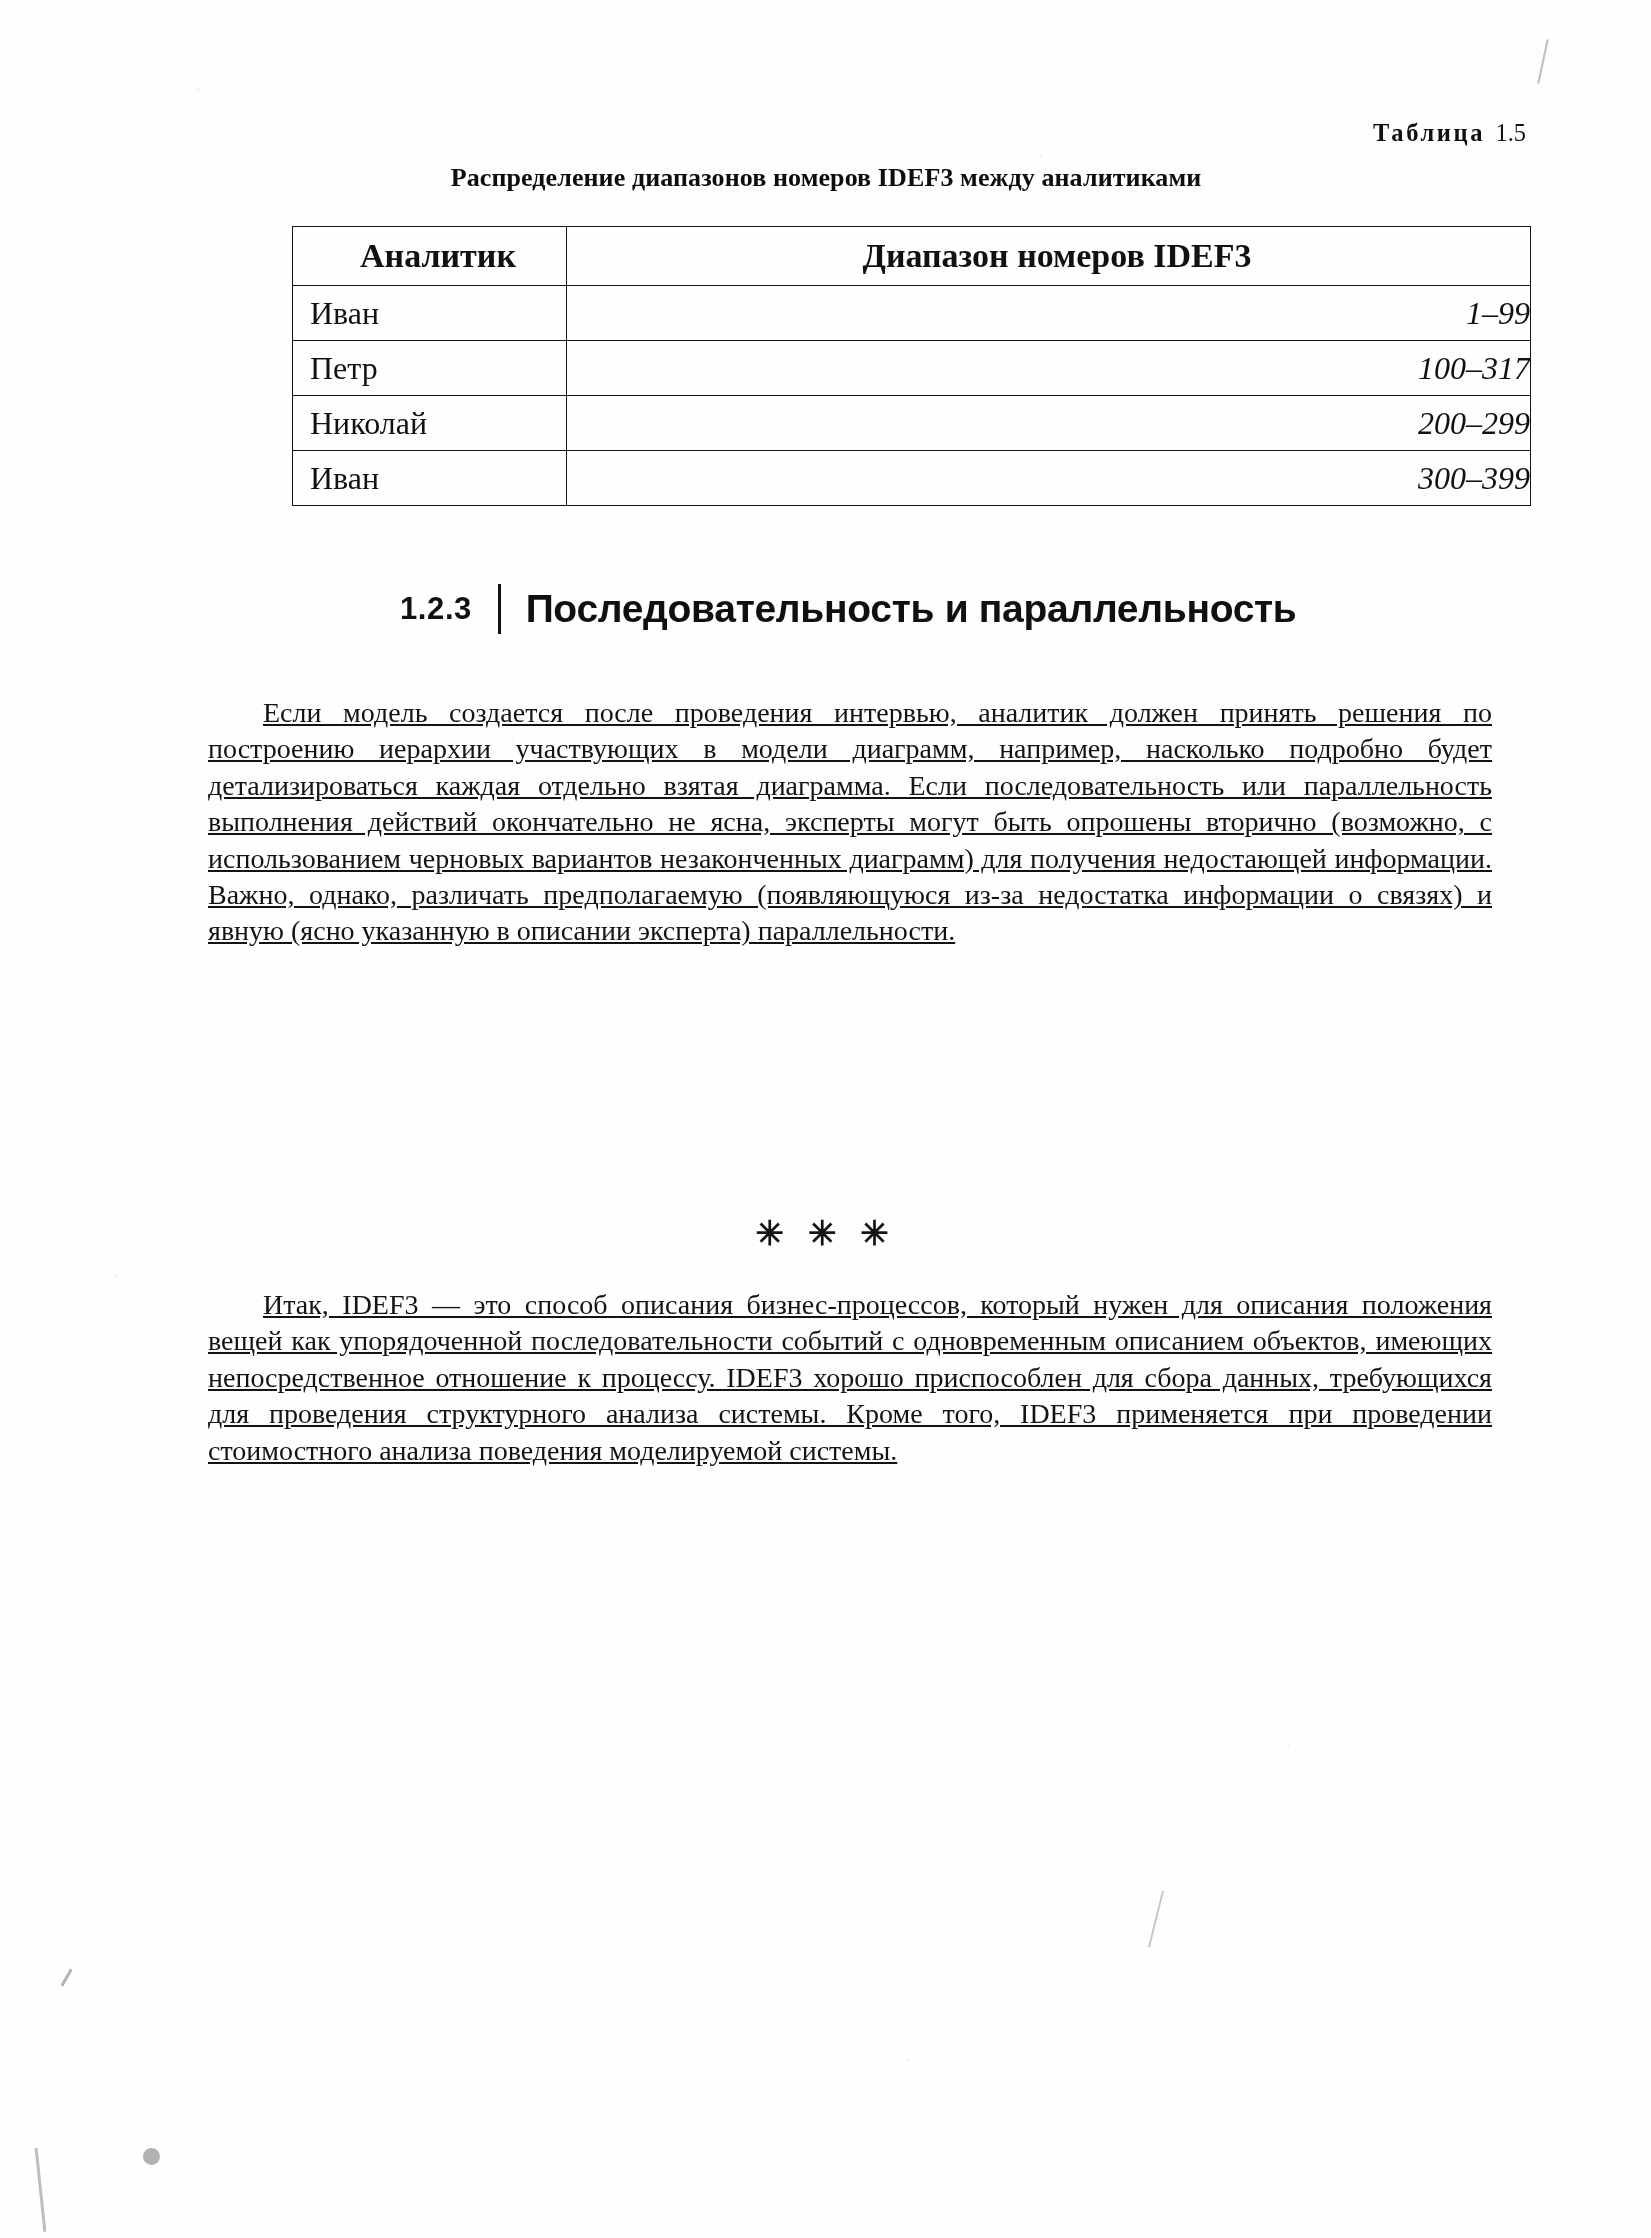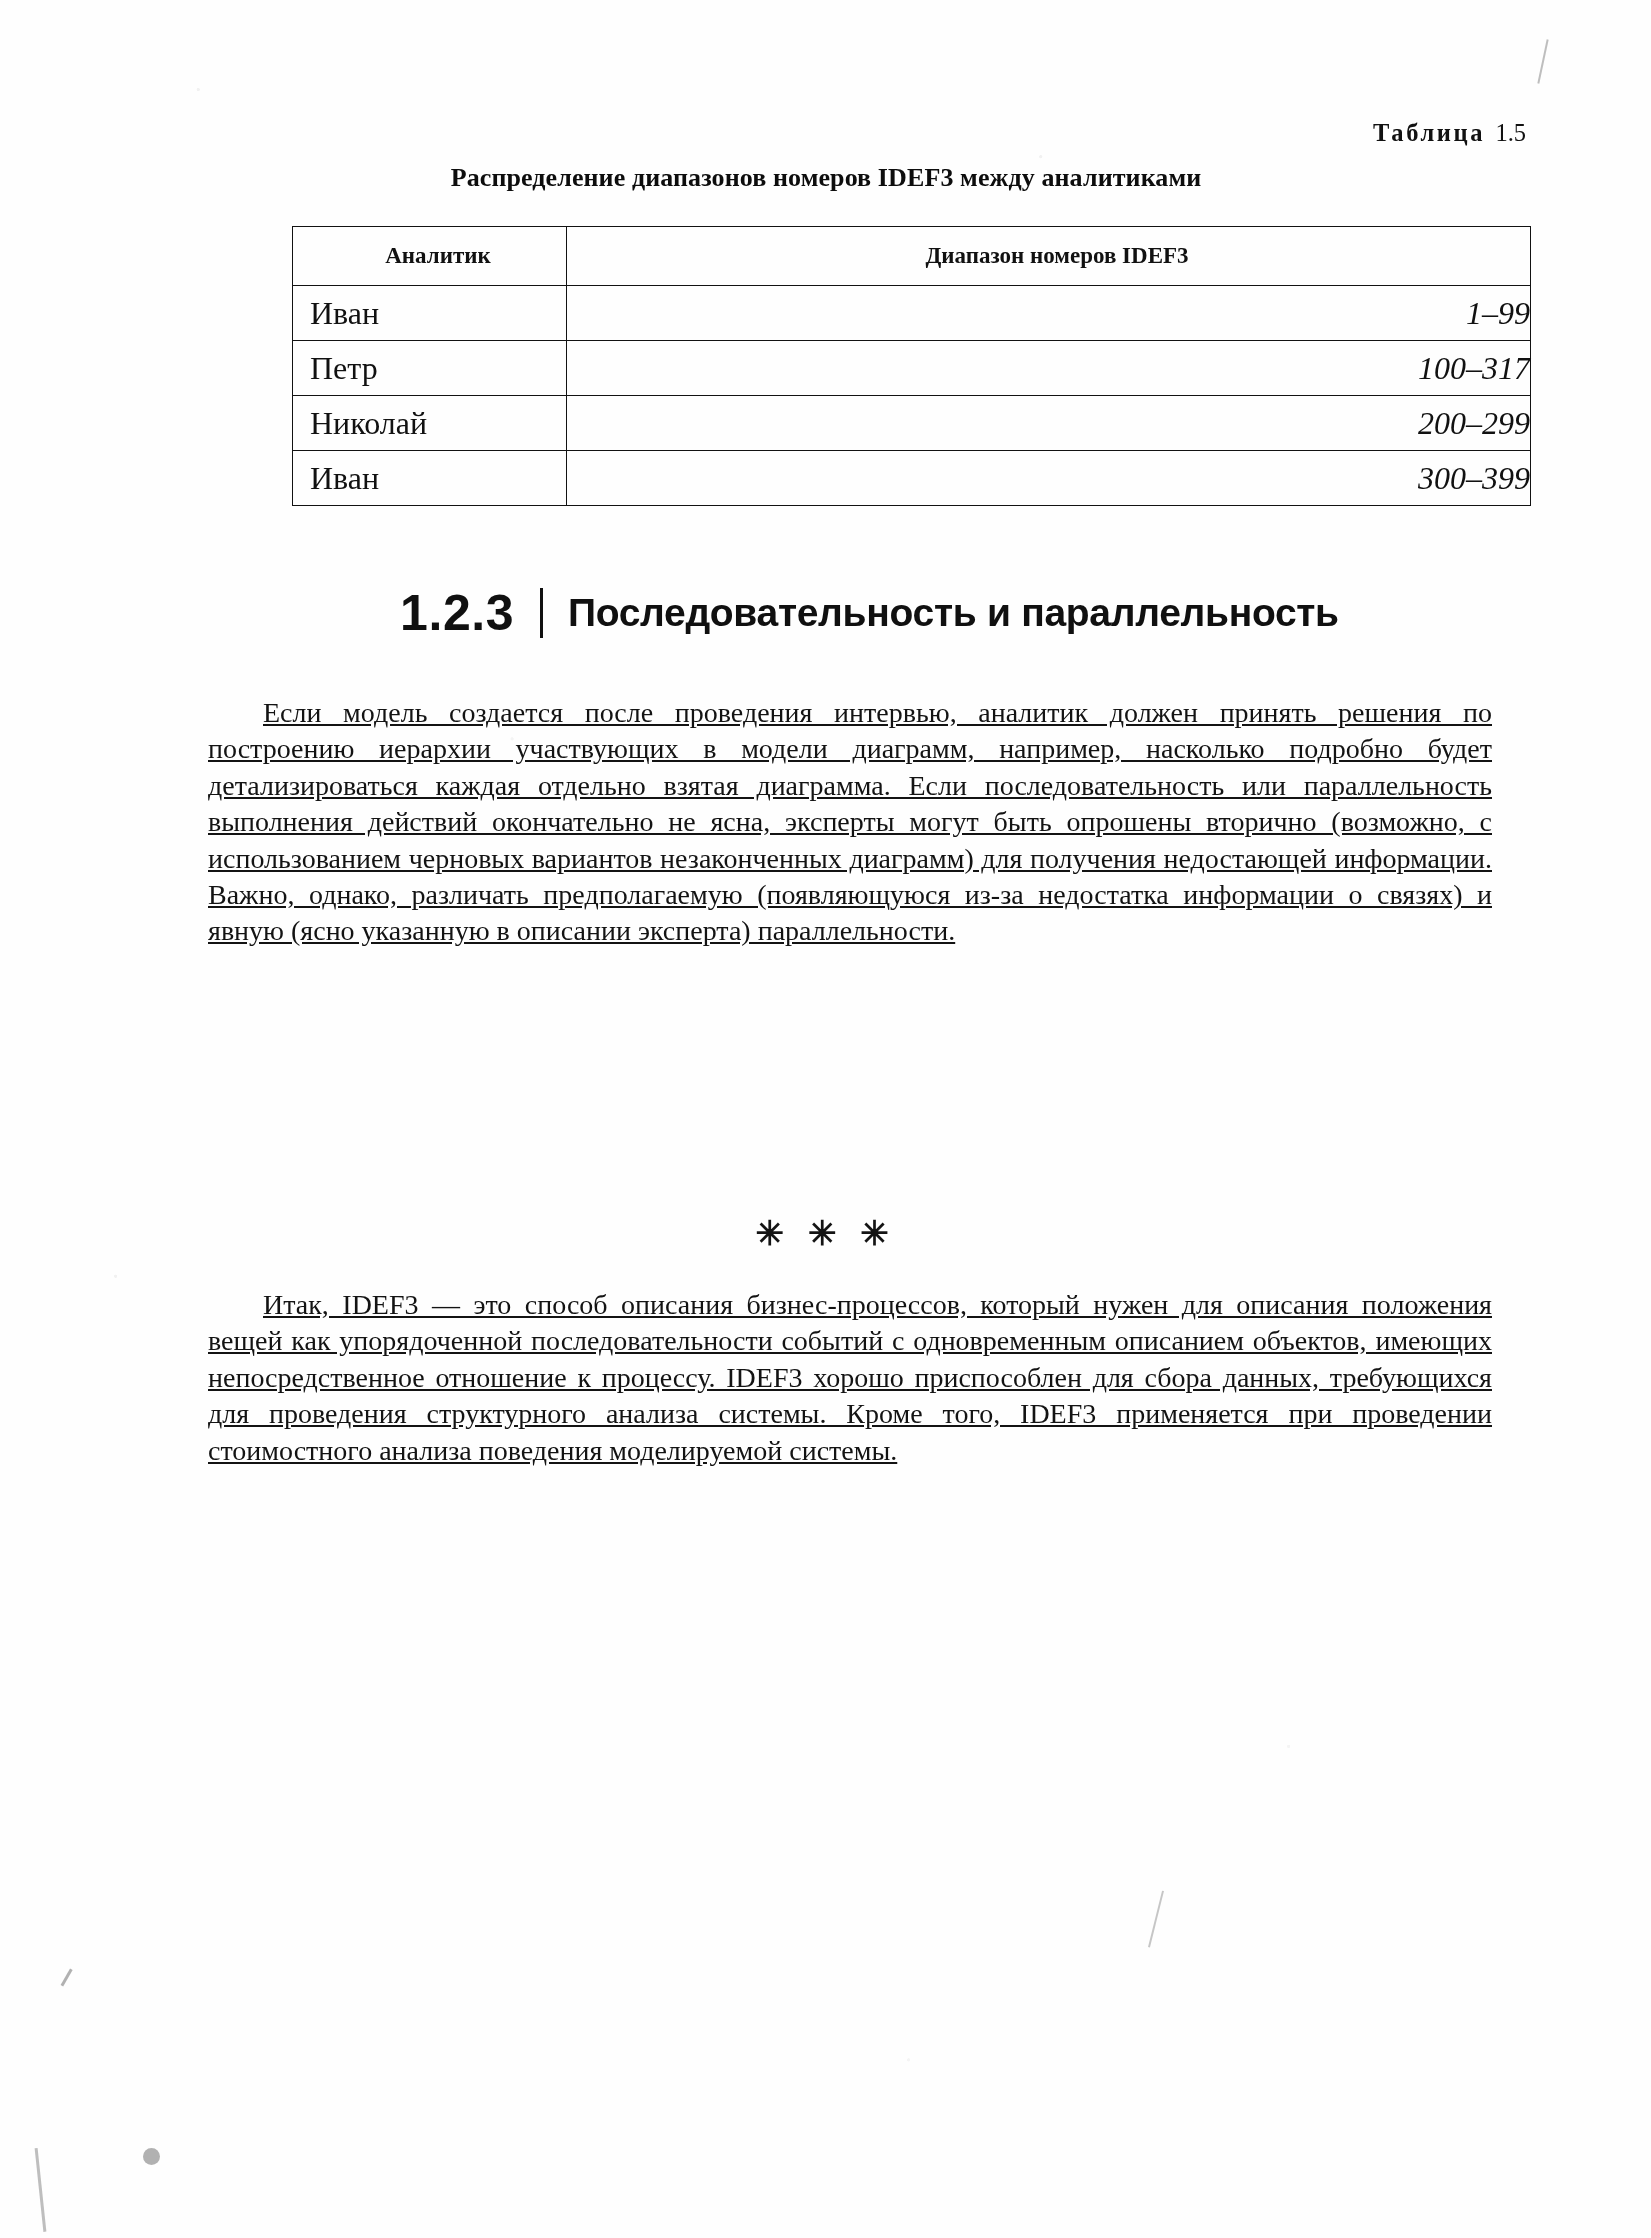--- a/index.html
+++ b/index.html
@@ -73,21 +73,21 @@
     height: 54px;
     padding: 0 0 0 17px;
     font-size: 32px;
     color: #111;
     vertical-align: middle;
   }
   .data-table thead th {
     font-weight: 700;
     text-align: center;
     height: 58px;
-    font-size: 23px;
+    font-size: 34px;
     font-family: Liberation Serif, serif;
   }
   .data-table col.c1 { width: 274px; }
   .data-table tbody td.analyst {
     text-align: left;
     font-weight: 400;
   }
   .data-table tbody td.range {
     text-align: right;
     padding-left: 26px;
@@ -97,21 +97,21 @@
   
   .section-heading {
     position: absolute;
     top: 584px;
     left: 400px;
     display: flex;
     align-items: center;
     font-family: "Liberation Sans", sans-serif;
   }
   .section-heading .sec-num {
-    font-size: 50px;
+    font-size: 31px;
     font-weight: 700;
     color: #101010;
     letter-spacing: 0.6px;
   }
   .section-heading .sec-rule {
     width: 3.2px;
     height: 50px;
     background: #101010;
     margin: 0 24.5px 0 26px;
   }

